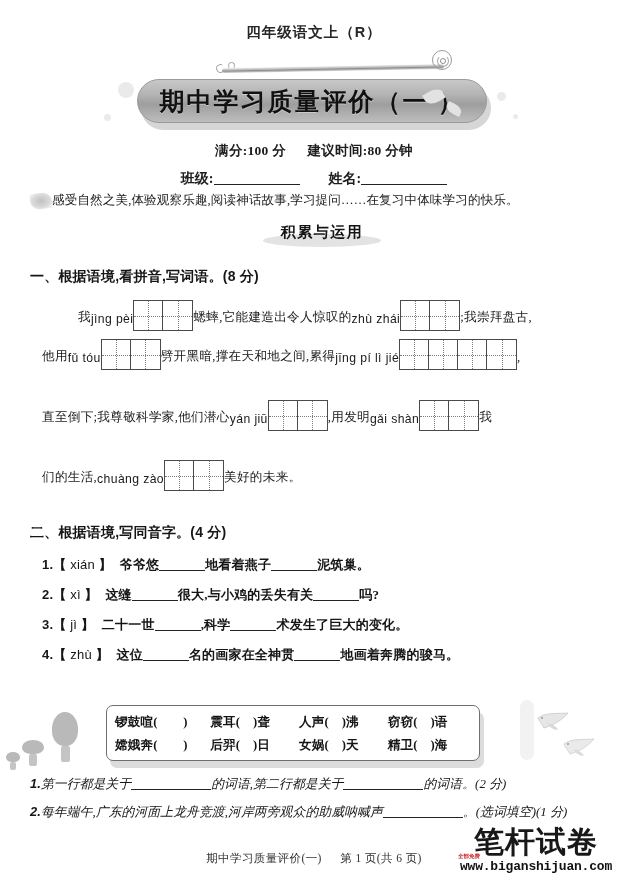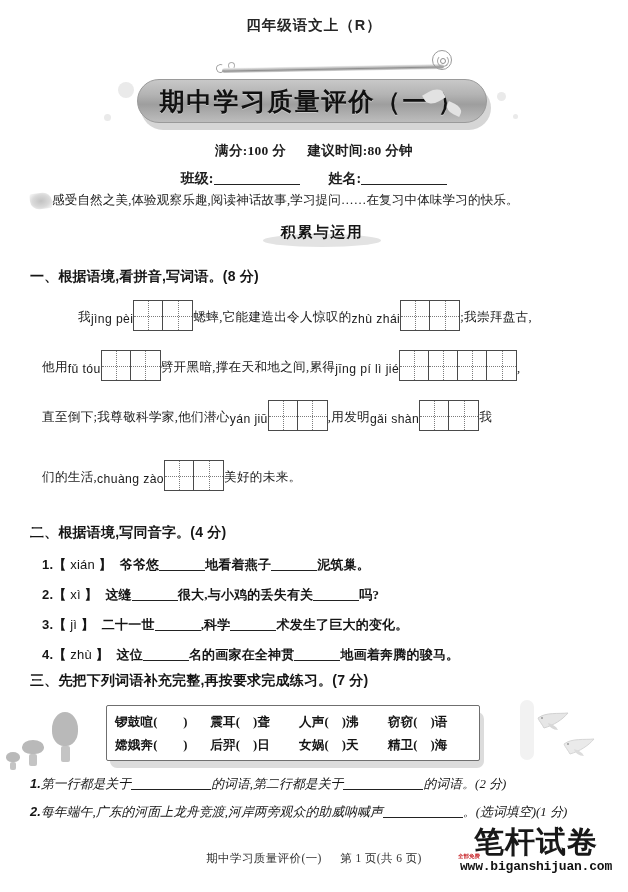--- a/index.html
+++ b/index.html
@@ -46,21 +46,21 @@
   .ribbon-spiral::after {
     content: ""; position: absolute; left: 4px; top: 4px;
     width: 10px; height: 10px; border: 1.5px solid #a8a8a8; border-radius: 50%;
     border-top-color: transparent;
   }
   .ribbon-spiral::before {
     content: ""; position: absolute; left: 7px; top: 7px;
     width: 4px; height: 4px; border: 1.4px solid #8f8f8f; border-radius: 50%;
   }
   .grade-label {
-    position: absolute; left: 0; top: 16px; width: 628px;
+    position: absolute; left: 0; top: 23px; width: 628px;
     text-align: center;
     font-family: "Liberation Sans", "DejaVu Sans", sans-serif;
     font-size: 14.5px; font-weight: bold; letter-spacing: 1px;
     color: #262626;
   }
 
   
   .title-wrap { position: absolute; top: 74px; left: 0; width: 628px; height: 62px; }
   .title-shadow {
     position: absolute; left: 141px; top: 12px;
@@ -194,21 +194,21 @@
   }
 
   
   .idiom-shadow {
     position: absolute; left: 110px; top: 712px;
     width: 374px; height: 56px; background: #dcdcdc; border-radius: 7px;
   }
   .idiom-box {
     position: absolute; left: 106px; top: 705px;
     width: 374px; height: 56px;
-    background: #fff; border: 1.6px solid #6f6f6f; border-radius: 2px;
+    background: #fff; border: 1.6px solid #6f6f6f; border-radius: 7px;
     padding: 5px 17px 0 0;
   }
   .idiom-row {
     display: flex; justify-content: space-around; align-items: center;
     height: 23px; font-size: 12.6px; font-weight: bold; color: #141414;
     font-family: "Liberation Serif","DejaVu Serif",serif; letter-spacing: .2px;
   }
   .idiom-cell { width: 88px; text-align: center; white-space: nowrap; }
 
   
@@ -316,21 +316,21 @@
           <span class="cell"></span>
         </span>
         <span class="han">蟋蟀,它能建造出令人惊叹的</span>
         <span class="py">zhù zhái</span>
         <span class="tzg">
           <span class="cell"></span>
           <span class="cell"></span>
         </span>
         <span class="han">;我崇拜盘古,</span>
       </div>
-      <div class="pyline" style="left: 42px; top: 350px;">
+      <div class="pyline" style="left: 42px; top: 339px;">
         <span class="han">他用</span>
         <span class="py">fǔ tóu</span>
         <span class="tzg">
           <span class="cell"></span>
           <span class="cell"></span>
         </span>
         <span class="han">劈开黑暗,撑在天和地之间,累得</span>
         <span class="py">jīng pí lì jié</span>
         <span class="tzg">
           <span class="cell"></span>
@@ -367,21 +367,20 @@
     </div>
 
   <div class="q-head" style="left:30px; top:524px;">二、根据语境,写同音字。(4 分)</div>
   <div id="q2-items">
       <div class="s2item" style="left: 42px; top: 556px;"><span class="num">1.</span><span class="brk">【&nbsp;</span><span class="pin">xián</span><span class="brk">&nbsp;】&nbsp;&nbsp;</span><span class="body">爷爷悠</span><span class="u-line"></span><span class="body">地看着燕子</span><span class="u-line"></span><span class="body">泥筑巢。</span></div>
       <div class="s2item" style="left: 42px; top: 586px;"><span class="num">2.</span><span class="brk">【&nbsp;</span><span class="pin">xì</span><span class="brk">&nbsp;】&nbsp;&nbsp;</span><span class="body">这缝</span><span class="u-line"></span><span class="body">很大,与小鸡的丢失有关</span><span class="u-line"></span><span class="body">吗?</span></div>
       <div class="s2item" style="left: 42px; top: 616px;"><span class="num">3.</span><span class="brk">【&nbsp;</span><span class="pin">jì</span><span class="brk">&nbsp;】&nbsp;&nbsp;</span><span class="body">二十一世</span><span class="u-line"></span><span class="body">,科学</span><span class="u-line"></span><span class="body">术发生了巨大的变化。</span></div>
       <div class="s2item" style="left: 42px; top: 646px;"><span class="num">4.</span><span class="brk">【&nbsp;</span><span class="pin">zhù</span><span class="brk">&nbsp;】&nbsp;&nbsp;</span><span class="body">这位</span><span class="u-line"></span><span class="body">名的画家在全神贯</span><span class="u-line"></span><span class="body">地画着奔腾的骏马。</span></div>
     </div>
 
-  <div class="q-head" style="left:30px; top:672px;">三、先把下列词语补充完整,再按要求完成练习。(7 分)</div>
 
   <div class="mushroom" style="left:22px; top:740px;">
     <div class="m-cap" style="width:22px;height:14px;"></div>
     <div class="m-stem" style="width:8px;height:12px;"></div>
   </div>
   <div class="mushroom" style="left:52px; top:712px;">
     <div class="m-cap" style="width:26px;height:34px;border-radius:50% 50% 45% 45%;"></div>
     <div class="m-stem" style="width:9px;height:16px;"></div>
   </div>
   <div class="mushroom" style="left:6px; top:752px;">

